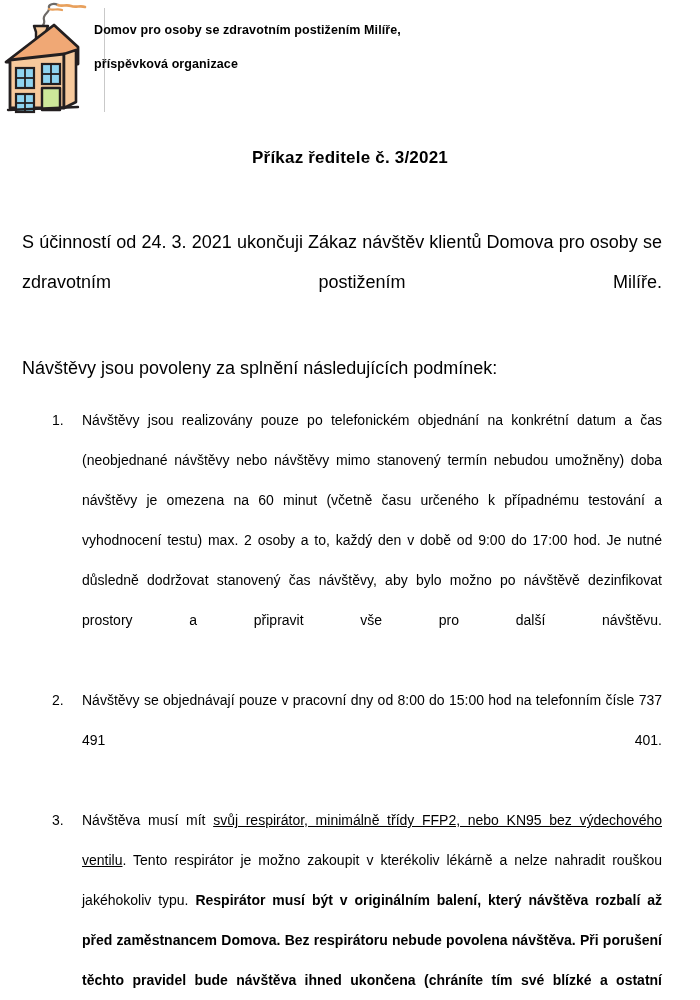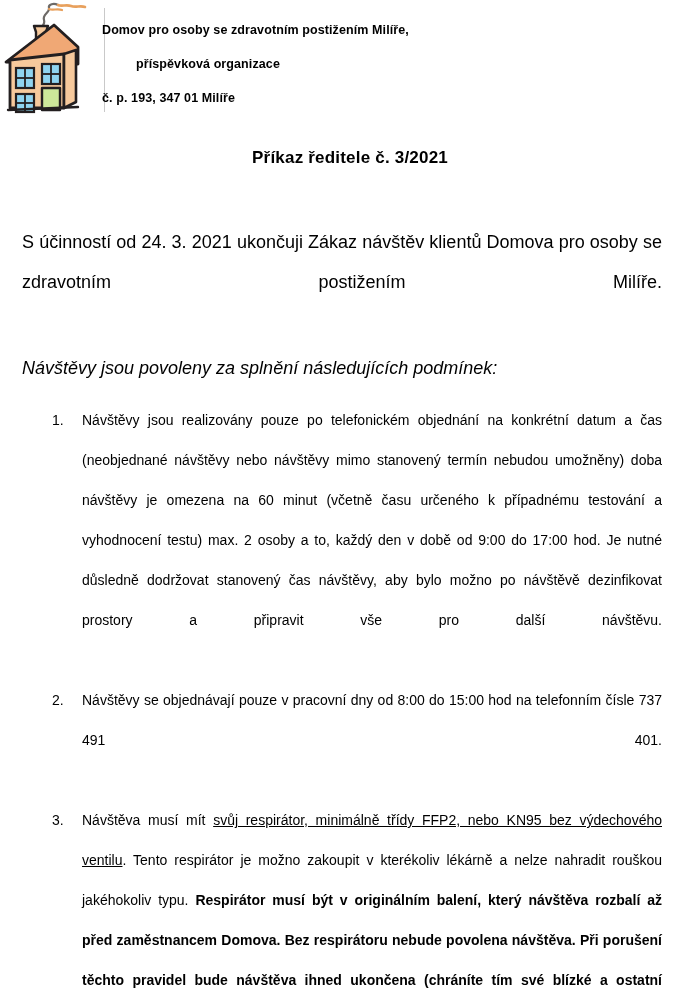--- a/index.html
+++ b/index.html
@@ -37,33 +37,33 @@
     position: absolute;
     left: 104px;
     top: 8px;
     width: 1px;
     height: 104px;
     background: #c9c9c9;
   }
 
   #header-text {
     position: absolute;
-    left: 102px;
+    left: 94px;
     top: 18px;
     width: 560px;
   }
   #header-text .hline {
     font-size: 12.5px;
     font-weight: bold;
     line-height: 1;
     letter-spacing: 0.1px;
     white-space: nowrap;
   }
   #header-text .hline.l1 { margin-top: 6px; }
-  #header-text .hline.l2 { margin-top: 21px; margin-left: 34px; }
+  #header-text .hline.l2 { margin-top: 21px; }
   #header-text .hline.l3 { margin-top: 22px; }
 
   
   #doc-title {
     position: absolute;
     left: 0;
     top: 148px;
     width: 700px;
     text-align: center;
     font-size: 17px;
@@ -84,21 +84,21 @@
     line-height: 40px;
     text-align: justify;
     text-justify: inter-word;
     margin: 0;
   }
   .para.no-justify {
     text-align: left;
   }
 
   #para-intro { margin-bottom: 6px; }
-  #para-conditions { margin-bottom: 12px; font-style: italic; }
+  #para-conditions { margin-bottom: 12px; }
 
   
   ol#conditions {
     margin: 0;
     padding: 0;
     list-style: none;
   }
   ol#conditions > li {
     position: relative;
     padding-left: 60px;
@@ -173,21 +173,20 @@
 
       <line x1="6" y1="108" x2="76" y2="105" stroke="#231f20" stroke-width="2.4" stroke-linecap="round"></line>
     </svg>
   </div>
 
   <div id="logo-divider"></div>
 
   <div id="header-text">
     <div class="hline l1">Domov pro osoby se zdravotním postižením Milíře,</div>
     <div class="hline l2">příspěvková organizace</div>
-    <div class="hline l3">č. p. 193, 347 01 Milíře</div>
   </div>
 </div>
 
 <div id="doc-title">Příkaz ředitele č. 3/2021</div>
 
 <div id="body-block">
 
   <p class="para" id="para-intro">S účinností od 24. 3. 2021 ukončuji Zákaz návštěv klientů Domova pro osoby se zdravotním postižením Milíře.</p>
 
   <p class="para no-justify" id="para-conditions">Návštěvy jsou povoleny za splnění následujících podmínek:</p>

